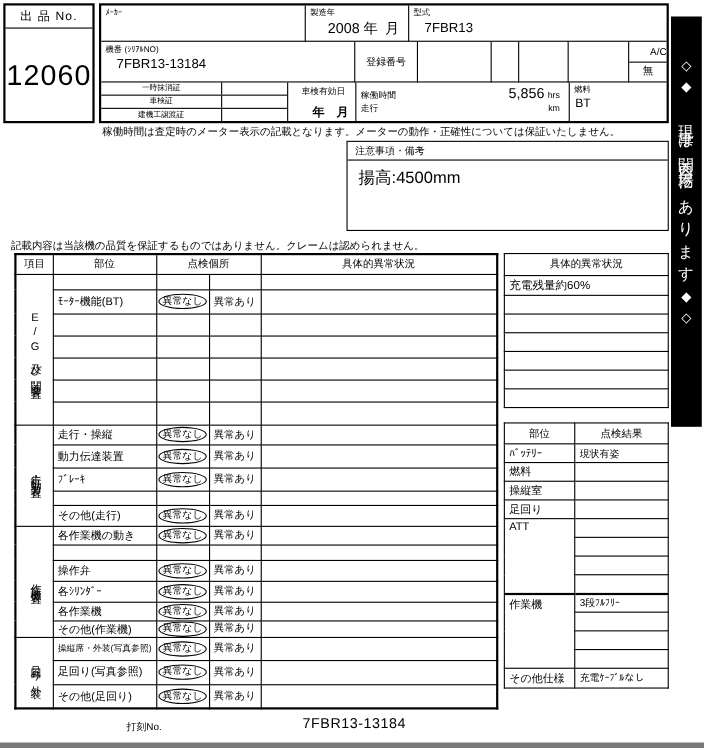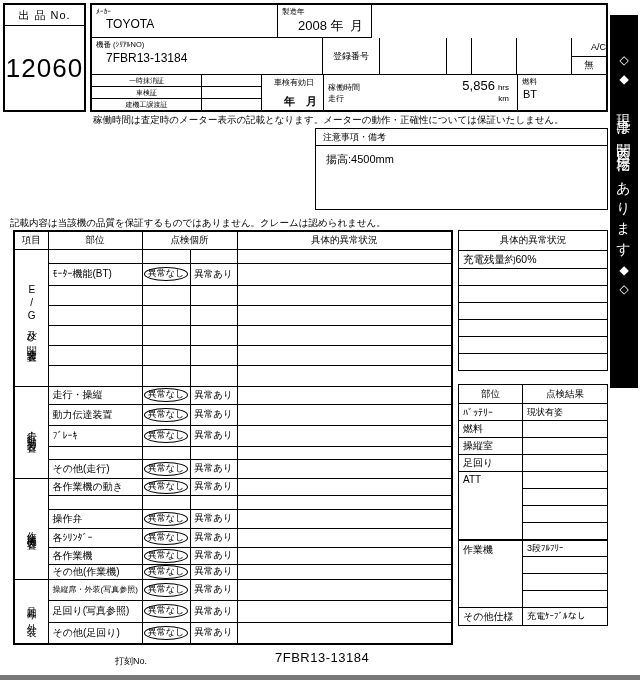--- a/index.html
+++ b/index.html
@@ -43,21 +43,21 @@
   .h-line .num { font-size:13px; }
   .h-line .unit { font-size:8px; margin-left:3px;text-align:right; }
   .c-fuel { left:426px; top:70px; width:88px; height:35px; border-right:none; border-bottom:none; }
   .c-fuel .val { font-size:11px; padding-left:5px; }
 
   .meter-note { position:absolute; left:93px; top:114px; font-size:9.5px; white-space:nowrap; }
 
   
   .remarks-box { position:absolute; left:315px; top:128px; width:293px; height:82px; border:1.5px solid #000; }
   .remarks-title { height:17px; border-bottom:1px solid #000; font-size:9px; line-height:17px; padding-left:7px; }
-  .remarks-content { font-size:11px; padding:6px 0 0 10px; }
+  .remarks-content { font-size:15px; padding:6px 0 0 10px; }
   .venue-badge { position:absolute; left:44px; top:169px; width:80px; height:22px; background:#000; color:#fff; font-size:12.5px; font-weight:bold; letter-spacing:3px; text-align:center; line-height:22px; }
   .disclaimer { position:absolute; left:10px; top:217px; font-size:9.5px; white-space:nowrap; }
 
   
   .side-banner { position:absolute; left:610px; top:15px; width:28px; height:373px; background:#000; color:#fff; display:flex; flex-direction:column; align-items:center; padding-top:38px; }
   .vtx { writing-mode:vertical-rl; text-orientation:upright; color:#fff; }
   .sym { font-size:12px; letter-spacing:5px; }
   .side-banner .txt { font-size:14px; letter-spacing:4.5px; margin-top:12px; }
   .side-banner .sym-b { margin-top:10px; }
 
@@ -96,28 +96,31 @@
 <div class="page">
 
   <div class="listing-box">
     <div class="listing-label">出 品 No.</div>
     <div class="listing-value">12060</div>
   </div>
 
   <div class="hdr">
     <div class="hc c-maker">
       <span class="lab">ﾒｰｶｰ</span>
-      <span class="val">TOYOTA</span>
     </div>
     <div class="hc c-year">
       <span class="lab">製造年</span>
       <span class="yline">
         <span>2008 年</span>
         <span>月</span>
       </span>
+    </div>
+    <div class="hc c-model">
+      <span class="lab">型式</span>
+      <span class="val">7FBR13</span>
     </div>
     <div class="hc c-serial">
       <span class="lab">機番 (ｼﾘｱﾙNO)</span>
       <span class="val">7FBR13-13184</span>
     </div>
     <div class="hc c-reg">
       <span>登録番号</span>
     </div>
     <div class="hc c-e1"></div>
     <div class="hc c-e2"></div>

